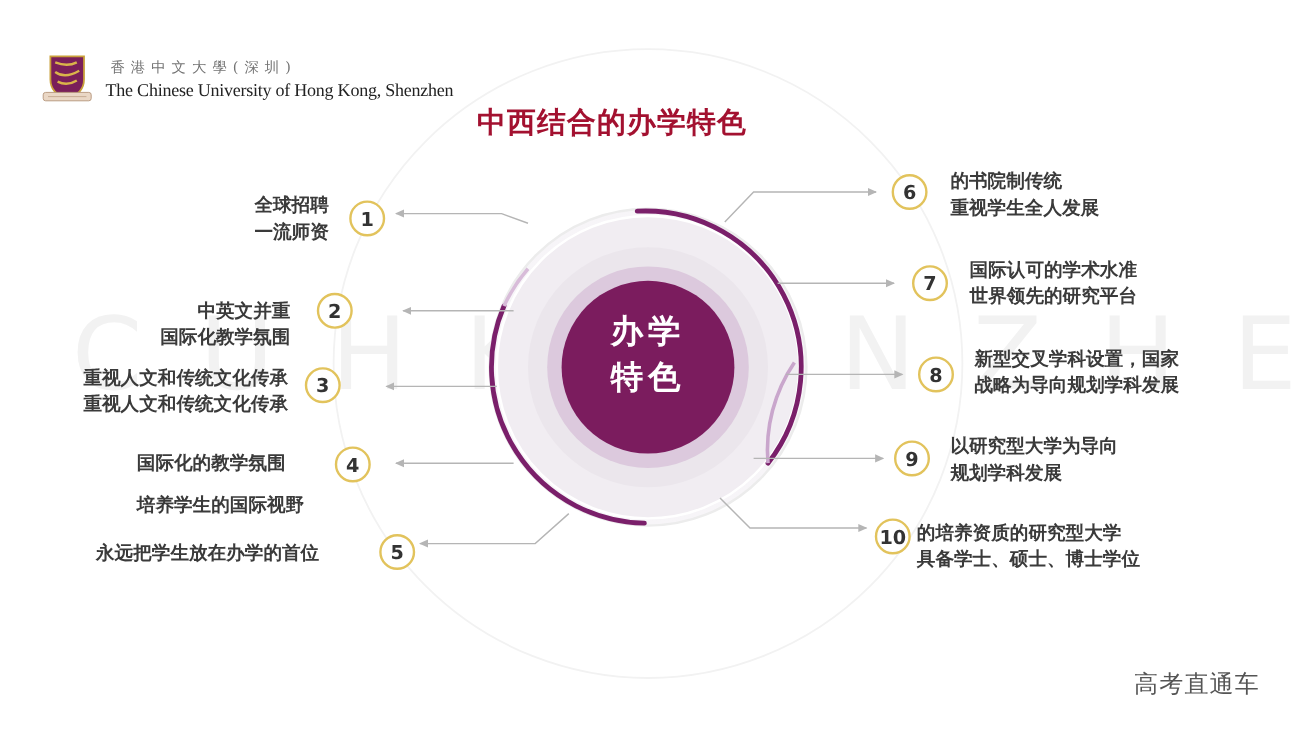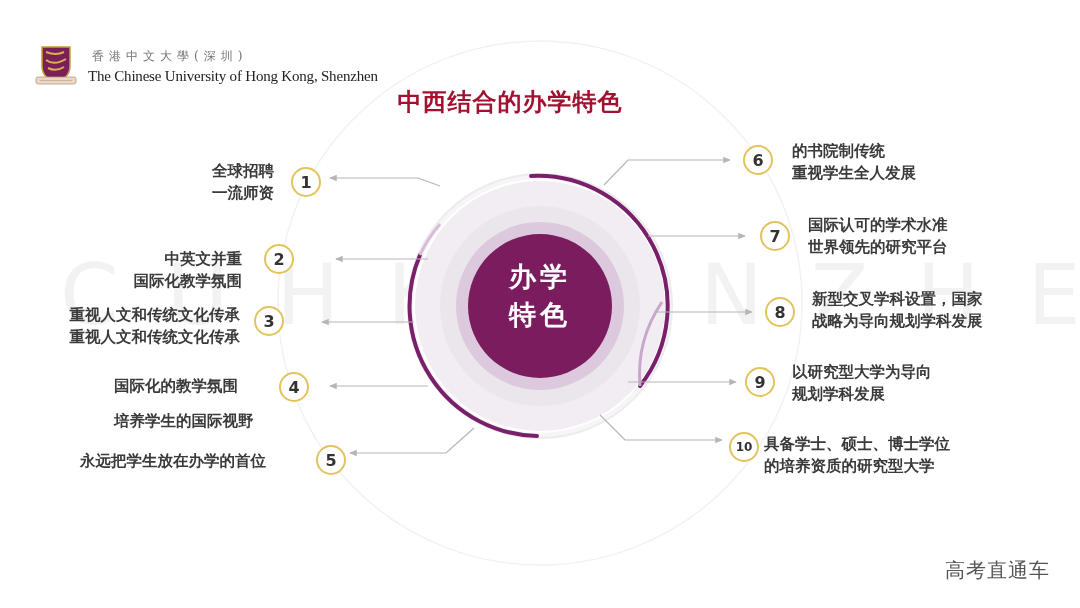--- a/index.html
+++ b/index.html
@@ -9,21 +9,21 @@
   .logo { left:34px; top:44px; width:44px; height:44px; }
   .logo-cn { left:92px; top:48px; font-family:"DejaVu Serif","Liberation Serif",serif; font-size:12px; letter-spacing:5px; color:#737373; }
   .logo-en { left:88px; top:68px; font-family:"Liberation Serif","DejaVu Serif",serif; font-size:15px; color:#222; letter-spacing:-0.2px; }
   .title { left:0; width:1036px; top:86px; text-align:center; font-size:24px; font-weight:bold; color:#a31130; letter-spacing:1px; }
   .title span { display:inline-block; margin-left:-16px; }
   .watermark { top:246px; font-size:84px; color:#f2f2f2; font-family:"DejaVu Sans","Liberation Sans",sans-serif; font-weight:normal; letter-spacing:48px; }
   svg.diagram { position:absolute; left:0; top:0; }
   .center-label { left:490px; top:258px; width:100px; text-align:center; font-size:27px; font-weight:bold; color:#ffffff; line-height:38px; letter-spacing:4px; }
   .badge { width:30px; height:30px; border-radius:50%; border:2px solid #e2c35c; background:#fff; box-sizing:border-box;
            display:flex; align-items:center; justify-content:center; font-size:16px; font-weight:bold; color:#333; }
-  .badge.small { font-size:12px;text-align:right; }
+  .badge.small { font-size:16px;text-align:right; }
   .item-text { font-size:15.5px; font-weight:bold; color:#3a3a3a; line-height:22px; white-space:nowrap; }
   .right-align { text-align:right; }
   .footer { right:30px; top:557px; font-size:20px; color:#555; letter-spacing:1px; }
 </style>
 </head>
 <body>
 
 <div class="abs logo">
   <svg width="44" height="44" viewBox="0 0 44 44">
     <path d="M8 3 H36 V22 Q36 34 22 38 Q8 34 8 22 Z" fill="#7a1f5a" stroke="#c9a03a" stroke-width="1.5"></path>
@@ -147,17 +147,17 @@
   </div>
 <div class="abs item-text" style="left:792px; top:361px;">
   <div>以研究型大学为导向</div>
   <div>规划学科发展</div>
 </div>
 
 <div class="abs badge small" style="left:729px; top:432px;">
     <span>10</span>
   </div>
 <div class="abs item-text" style="left:764px; top:433px;">
+  <div>的培养资质的研究型大学</div>
   <div>具备学士、硕士、博士学位</div>
-  <div>的培养资质的研究型大学</div>
 </div>
 
 <div class="abs footer">高考直通车</div>
 
 </body></html>

